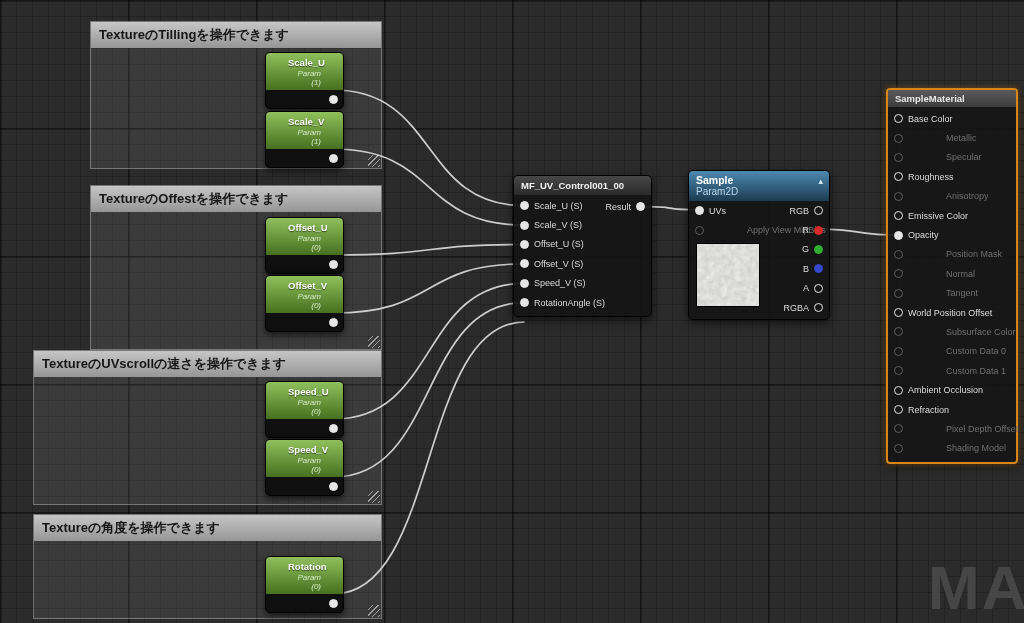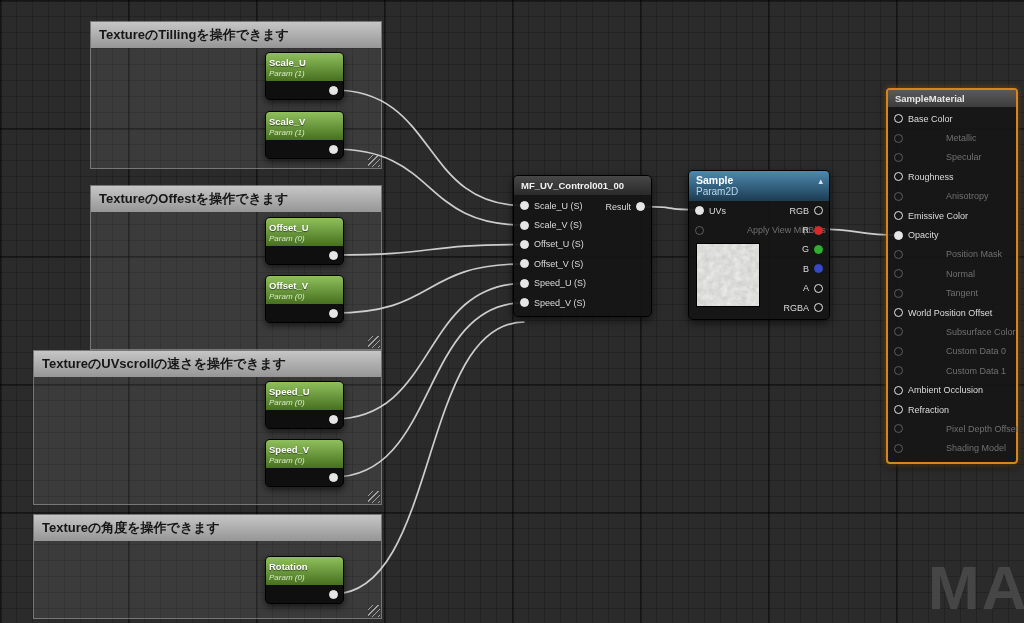--- a/index.html
+++ b/index.html
@@ -25,21 +25,21 @@
   .pin{width:9px;height:9px;border:1.5px solid #e6e6e6;border-radius:50%;
     box-sizing:border-box;flex:none;}
   .pin.filled{background:#e6e6e6;}
   .pin.inactive{border-color:#5c5c5c;}
   .rlabel{font-size:9px;color:#dcdcdc;white-space:nowrap;}
   .rlabel.inactive{color:#707070;margin-left:38px;}
   .row{display:flex;align-items:center;gap:5px;height:19.4px;padding:0 6px;}
   
   .pnode{position:absolute;z-index:10;width:77px;border:1px solid #000;border-radius:5px;
     box-shadow:0 3px 7px rgba(0,0,0,.6);overflow:hidden;background:#101010;}
-  .pnode-head{background:linear-gradient(#8fc05c,#47701f);padding:4px 3px 3px;}
+  .pnode-head{background:linear-gradient(#8fc05c,#47701f);padding:4px 22px 3px;text-align:right;}
   .pnode-title{font-size:9.5px;font-weight:bold;color:#fff;text-shadow:0 1px 1px rgba(0,0,0,.55);}
   .pnode-sub{font-size:8px;font-style:italic;color:#d8e9c9;margin-top:1px;}
   .pnode-body{background:#0f0f0f;height:18px;display:flex;align-items:center;
     justify-content:flex-end;padding:0 5px;}
   
   .mfnode{position:absolute;z-index:10;left:513px;top:175px;width:137px;
     background:rgba(20,20,20,.93);border:1px solid #000;border-radius:5px;
     box-shadow:0 3px 8px rgba(0,0,0,.6);}
   .mf-head{background:linear-gradient(#474747,#2a2a2a);border-radius:4px 4px 0 0;
     padding:4px 7px;font-size:9.5px;font-weight:bold;color:#f2f2f2;white-space:nowrap;}
@@ -190,30 +190,30 @@
         <div class="row">
           <span class="pin filled"></span>
           <span class="rlabel">Offset_U (S)</span>
         </div>
 
         <div class="row">
           <span class="pin filled"></span>
           <span class="rlabel">Offset_V (S)</span>
         </div>
 
-        <div class="row">
-          <span class="pin filled"></span>
-          <span class="rlabel">Speed_U (S)</span>
-        </div>
 
         <div class="row">
           <span class="pin filled"></span>
           <span class="rlabel">Speed_V (S)</span>
         </div>
 
+        <div class="row">
+          <span class="pin filled"></span>
+          <span class="rlabel">RotationAngle (S)</span>
+        </div>
       </div>
     <div class="mf-result">
       <span class="rlabel">Result</span>
       <span class="pin filled"></span>
     </div>
   </div>
 
   <div class="samplenode">
     <div class="sample-head">
       <div class="sample-title">Sample</div>

